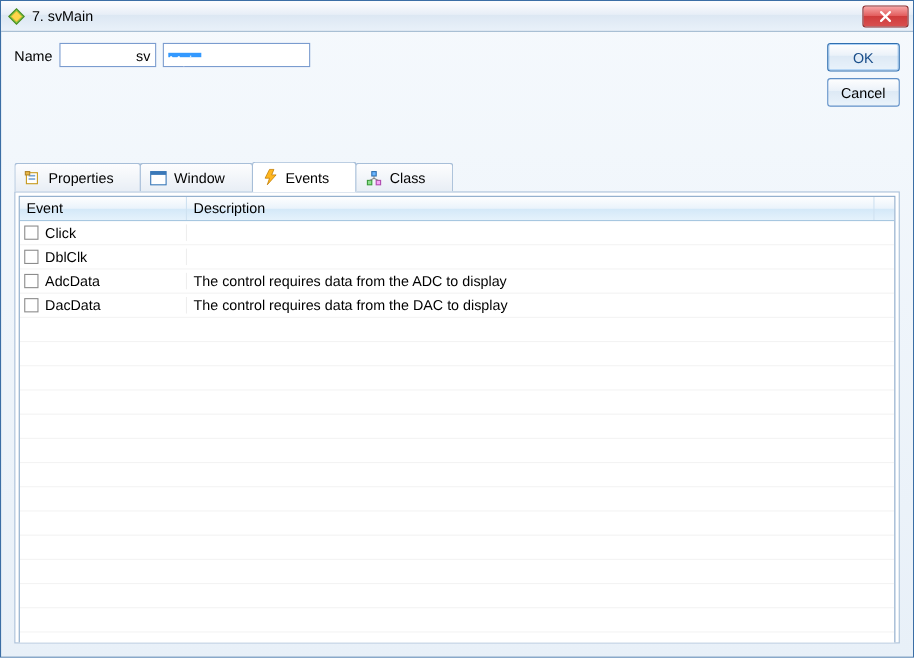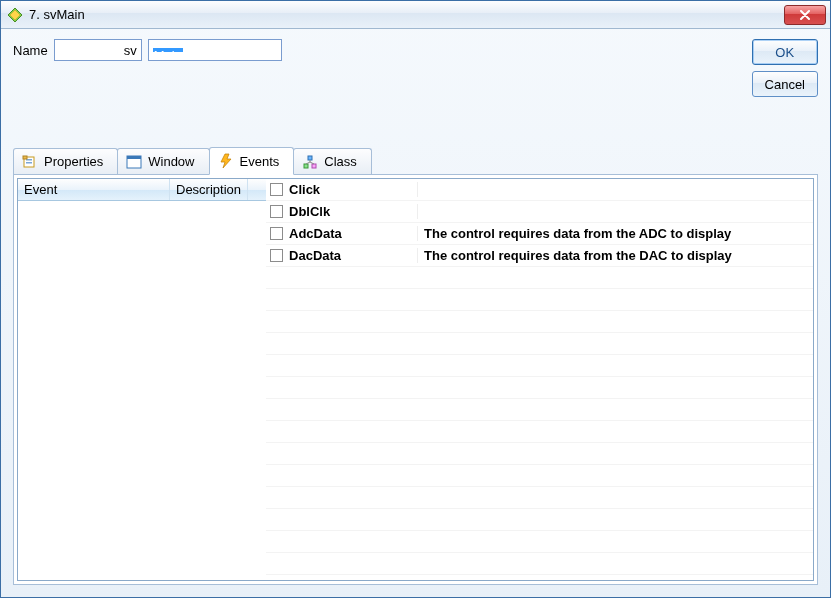--- a/index.html
+++ b/index.html
@@ -91,21 +91,21 @@
   }
   .tabbar {
     display:flex;
     align-items:flex-end;
     padding: 14px 12px 0 12px;
     gap: 0;
     position: relative;
   }
   .tab {
     height: 26px;
-    padding: 0 14px 0 8px;
+    padding: 0 24px 0 8px;
     border: 1px solid #a7bed8;
     border-bottom: none;
     background: linear-gradient(to bottom, #fdfdfe 0%, #e8eef5 100%);
     display:flex; align-items:center; gap:6px;
     cursor:pointer;
     border-top-left-radius: 3px;
     border-top-right-radius: 3px;
     margin-right: -1px;
     position:relative;
     color:#000;
@@ -129,21 +129,21 @@
   }
   .inner-wrap {
     padding: 3px;
     flex:1;
     display:flex; flex-direction:column;
   }
   .grid {
     flex:1;
     border: 1px solid #8aa9c9;
     background: #fff;
-    display:flex; flex-direction:row;
+    display:flex; flex-direction:column;
     overflow:hidden;
   }
   .grid-header {
     display:flex;
     height: 22px;
     background: linear-gradient(to bottom, #fefefe 0%, #eaf3fb 50%, #d3e8f8 51%, #e5f2fc 100%);
     border-bottom: 1px solid #a7c7e0;
   }
   .grid-header .col {
     border-right: 1px solid #cfe2f1;
@@ -156,21 +156,20 @@
   .grid-header .col:last-child { border-right:none; width:18px; flex:0 0 18px; }
   .grid-body {
     flex:1;
     overflow:auto;
   }
   .row {
     display:flex;
     height: 22px;
     align-items:center;
     border-bottom: 1px solid #f3f3f3;
-    font-weight: bold;
   }
   .cell-event {
     width: 152px;
     display:flex; align-items:center;
     padding: 0 4px;
     gap: 6px;
     border-right: 1px solid #eeeeee;
   }
   .cell-desc {
     flex:1;

